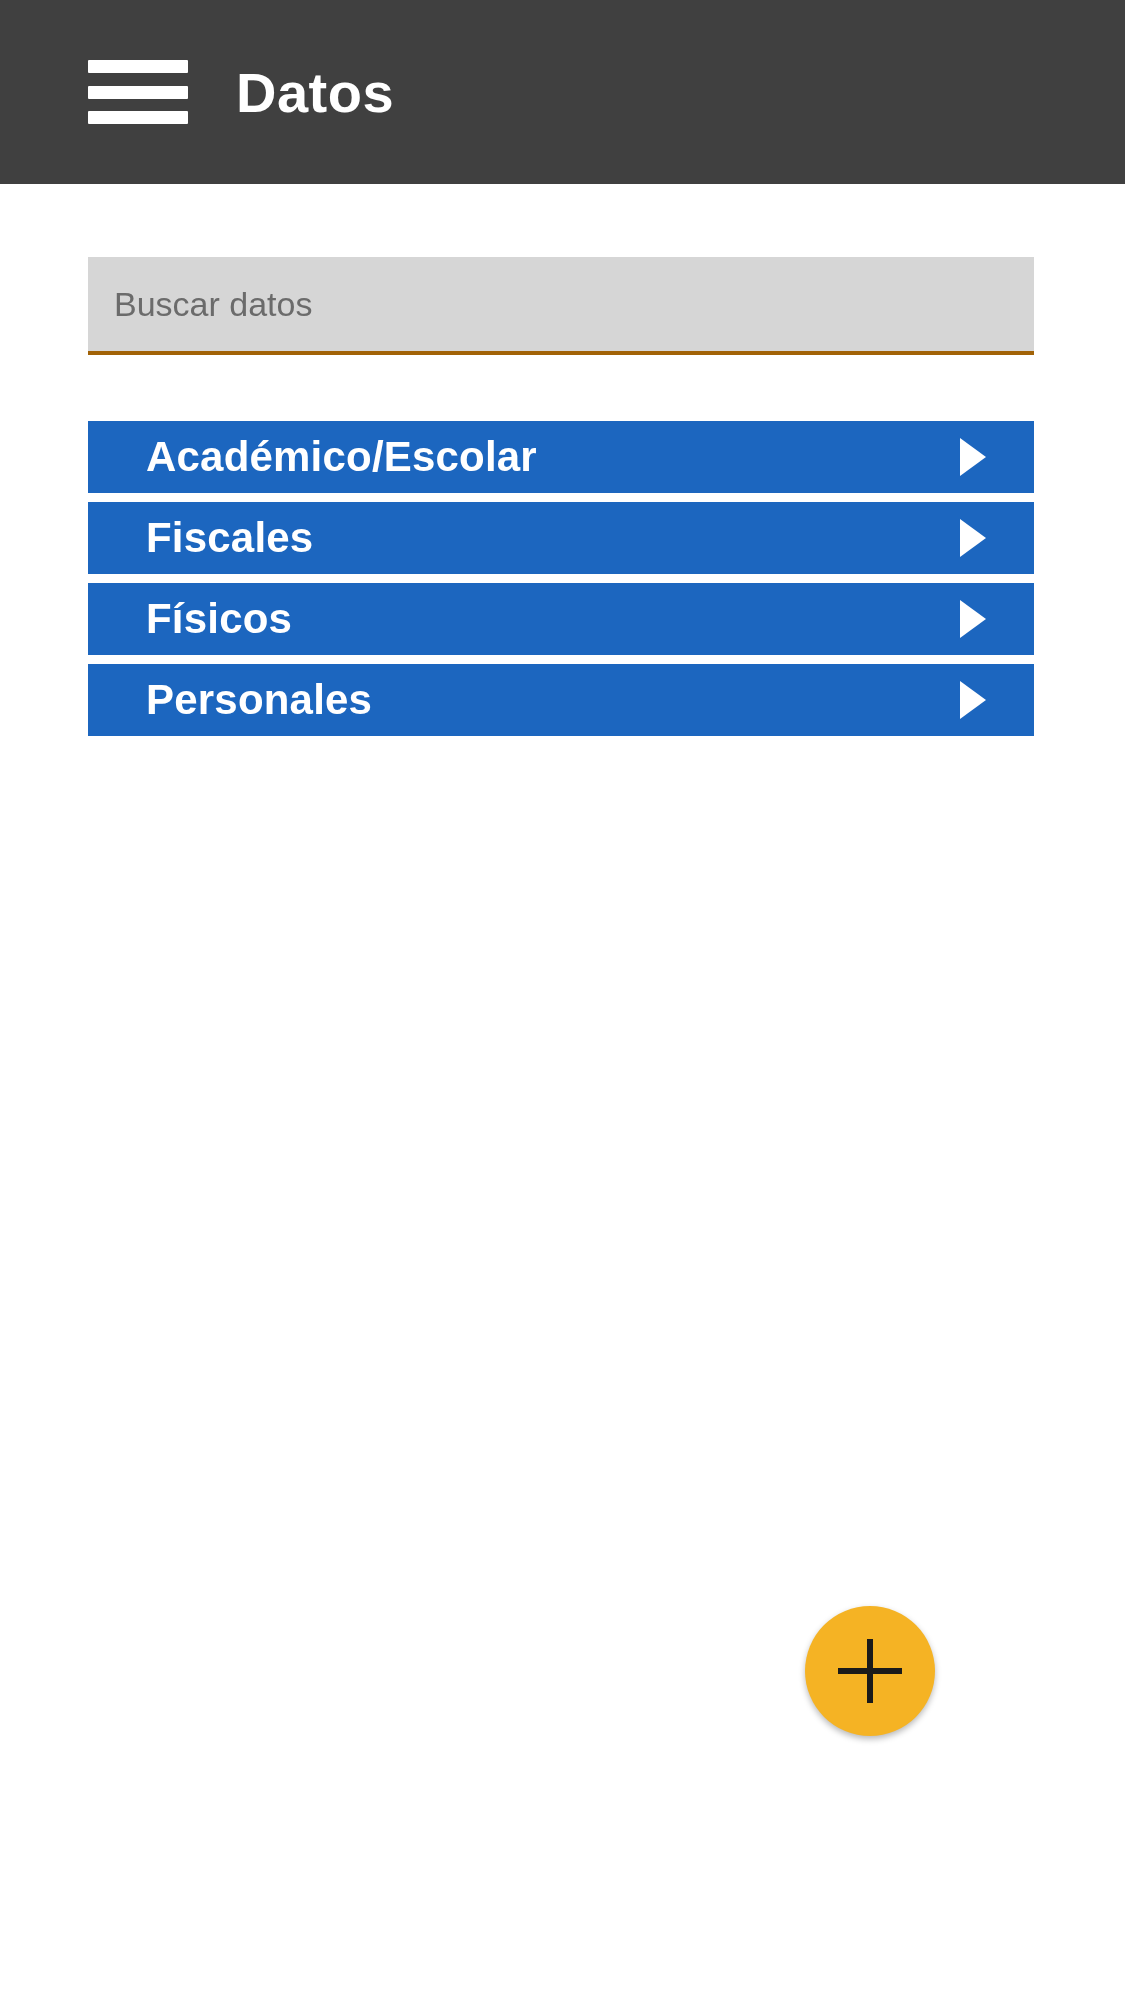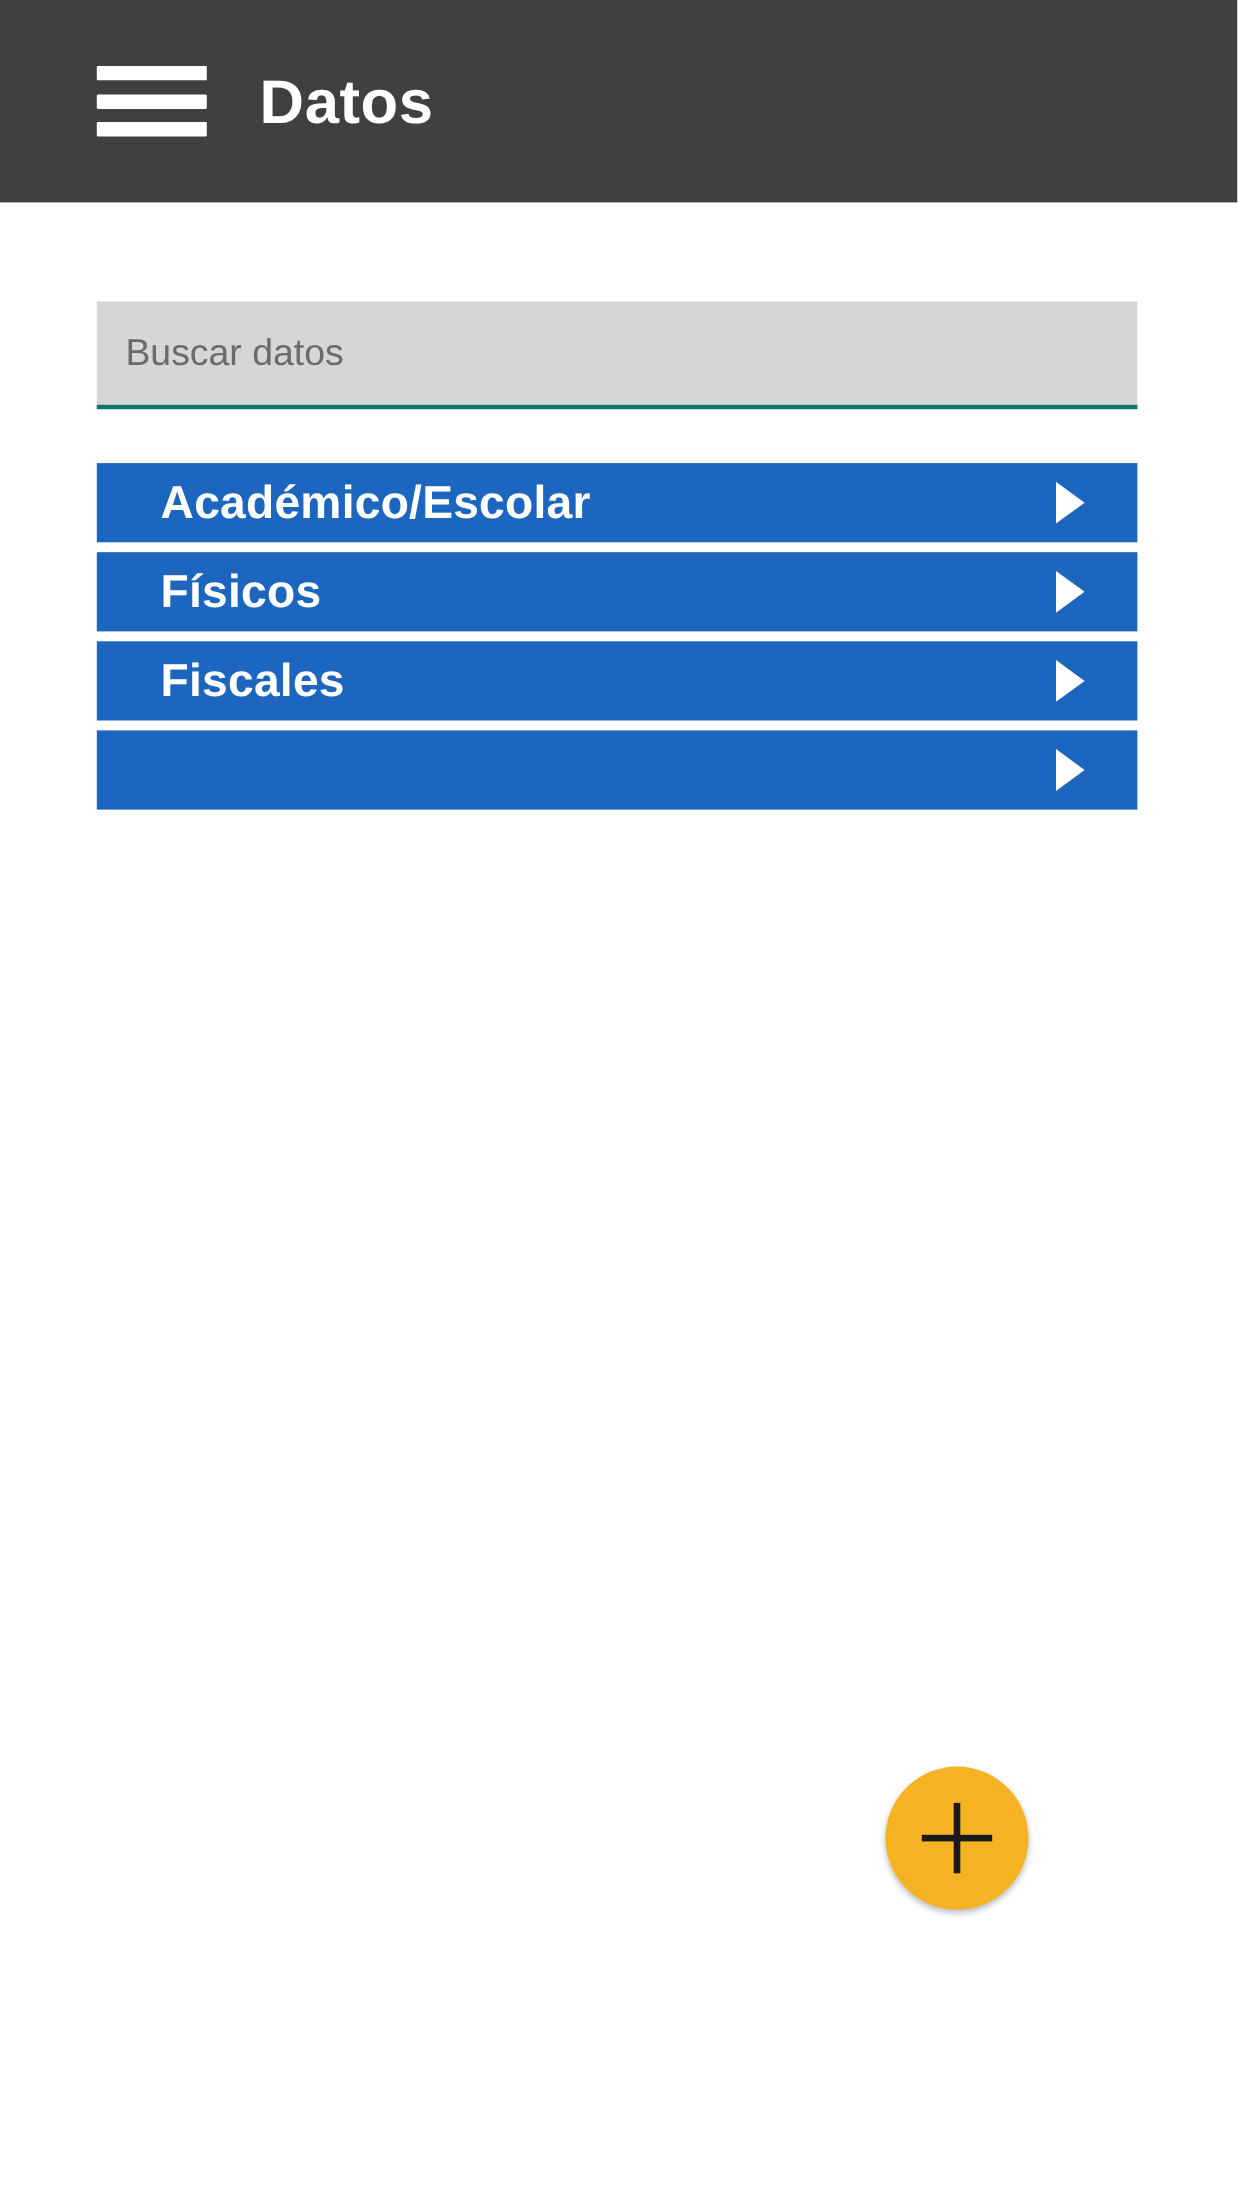--- a/index.html
+++ b/index.html
@@ -51,26 +51,26 @@
     margin-left: 48px;
     color: #ffffff;
     font-size: 56px;
     font-weight: bold;
     letter-spacing: 0.5px;
   }
 
   
   .search-wrap {
     position: absolute;
-    top: 274px;
+    top: 257px;
     left: 88px;
     width: 946px;
     height: 98px;
     background: #d6d6d6;
-    border-bottom: 4px solid #0f766e;
+    border-bottom: 4px solid #a16207;
     display: flex;
     align-items: center;
   }
   .search-input {
     width: 100%;
     height: 100%;
     background: transparent;
     border: none;
     outline: none;
     padding: 0 26px;
@@ -171,33 +171,34 @@
   </div>
 
   <div class="cat-list">
 
     <div class="cat-item">
       <span class="cat-label">Académico/Escolar</span>
       <span class="cat-arrow"></span>
     </div>
 
     <div class="cat-item">
+      <span class="cat-label">Fiscales</span>
+      <span class="cat-arrow"></span>
+    </div>
+
+    <div class="cat-item">
       <span class="cat-label">Físicos</span>
       <span class="cat-arrow"></span>
     </div>
 
-    <div class="cat-item">
-      <span class="cat-label">Fiscales</span>
-      <span class="cat-arrow"></span>
-    </div>
-
-
-
-
-    <div class="cat-item">
+
+
+
+    <div class="cat-item">
+      <span class="cat-label">Personales</span>
       <span class="cat-arrow"></span>
     </div>
 
   </div>
 
   <div class="fab">
     <span class="plus-h"></span>
     <span class="plus-v"></span>
   </div>
 

